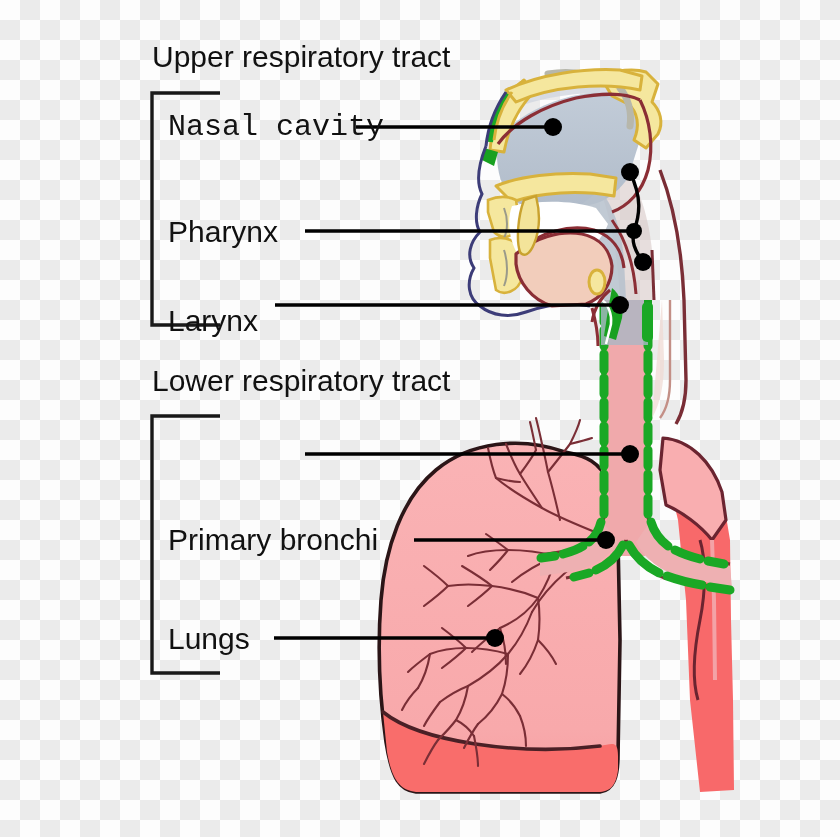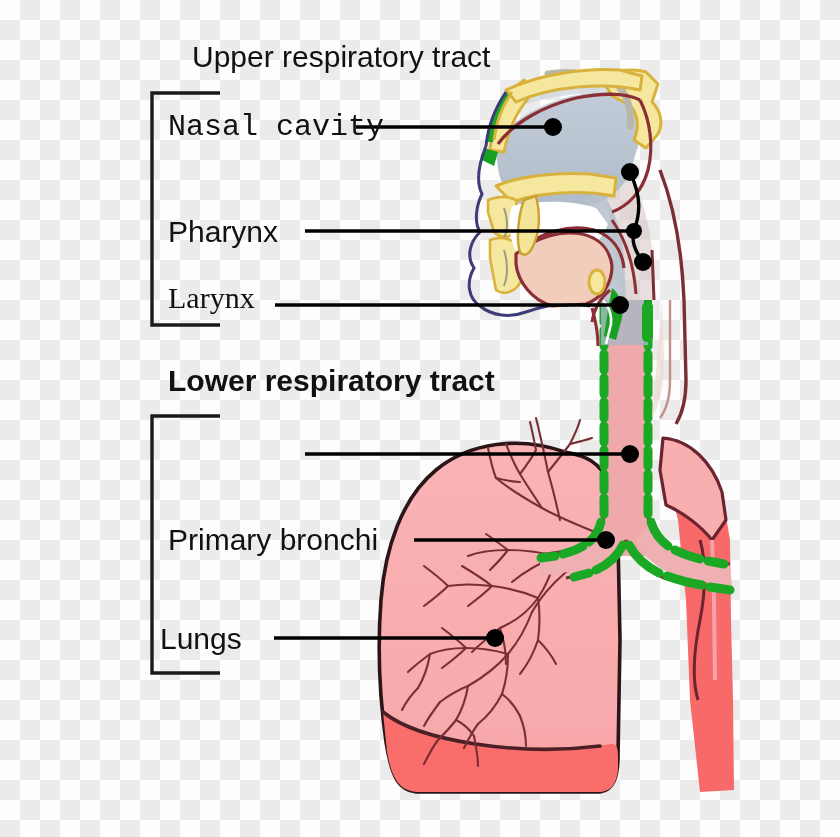--- a/index.html
+++ b/index.html
@@ -314,28 +314,28 @@
       </g>
 
       <g stroke="#1a1a1a" stroke-width="3.4" fill="none">
         <path d="M220 93 L 152 93 L 152 325 L 220 325"></path>
         <path d="M220 416 L 152 416 L 152 673 L 220 673"></path>
       </g>
 
     </g>
   </svg>
 
-  <div class="lbl grp-title" style="left:152px; top:40px;margin-left:40px;">Upper respiratory tract</div>
+  <div class="lbl grp-title" style="left:152px; top:40px;">Upper respiratory tract</div>
 
   <div class="lbl" style="left:168px; top:110px;font-family:Liberation Mono, monospace;">Nasal cavity</div>
 
   <div class="lbl" style="left:168px; top:215px;">Pharynx</div>
 
-  <div class="lbl" style="left:168px; top:281px;font-family:Liberation Serif, serif;">Larynx</div>
-
-  <div class="lbl grp-title" style="left:168px; top:364px;font-weight:bold;">Lower respiratory tract</div>
+  <div class="lbl" style="left:168px; top:304px;">Larynx</div>
+
+  <div class="lbl grp-title" style="left:152px; top:364px;">Lower respiratory tract</div>
 
 
   <div class="lbl" style="left:168px; top:523px;">Primary bronchi</div>
 
-  <div class="lbl" style="left:160px; top:622px;">Lungs</div>
+  <div class="lbl" style="left:168px; top:622px;">Lungs</div>
 
 </div>
 
 </body></html>

